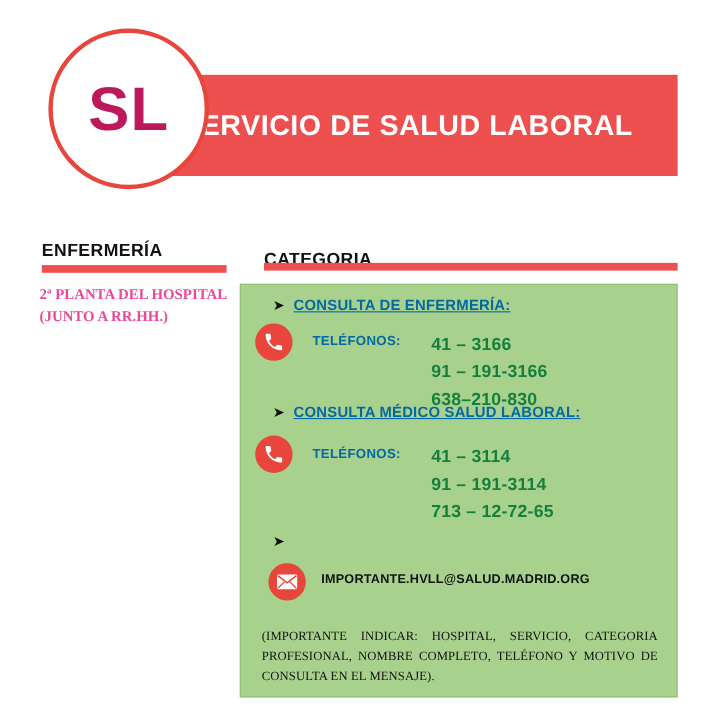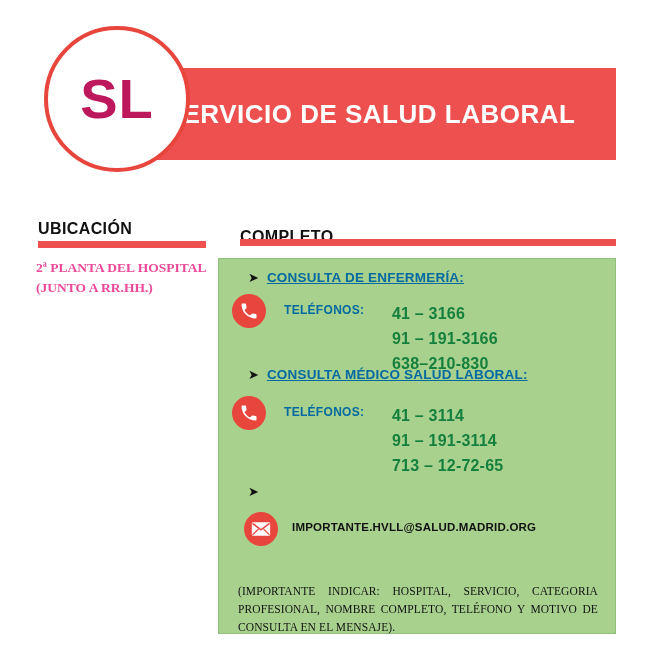--- a/index.html
+++ b/index.html
@@ -188,39 +188,38 @@
     position: absolute;
     left: 238px;
     top: 571px;
     width: 360px;
     font-family: "Liberation Serif", serif;
     font-size: 11.5px;
     color: #111111;
     line-height: 1.55;
     text-align: justify;
     letter-spacing: 0.1px;
-    margin-top: 12px;
   }
 </style>
 </head>
 <body>
 
 <div class="header">
   <div class="header-bar"></div>
   <div class="header-title">SERVICIO DE SALUD LABORAL</div>
   <div class="logo-circle">
     <span class="logo-text">SL</span>
   </div>
 </div>
 
-<div class="sec-heading" id="ubicacion-heading">UBICACIÓN</div>
+<div class="sec-heading" id="ubicacion-heading">ENFERMERÍA</div>
 <div class="sec-underline" id="ubicacion-underline"></div>
 <div class="ubicacion-text">2ª PLANTA DEL HOSPITAL (JUNTO A RR.HH.)</div>
 
-<div class="sec-heading" id="contacto-heading">COMPLETO</div>
+<div class="sec-heading" id="contacto-heading">CATEGORIA</div>
 <div class="sec-underline" id="contacto-underline"></div>
 
 <div class="panel"></div>
 
 <div class="bullet-row" id="b1">
   <span class="bullet-arrow">➤</span>
   <span class="bullet-label">CONSULTA DE ENFERMERÍA:</span>
 </div>
 <div class="circle-icon" id="phone-icon-1">
   <svg width="20" height="20" viewBox="0 0 24 24" aria-hidden="true">

